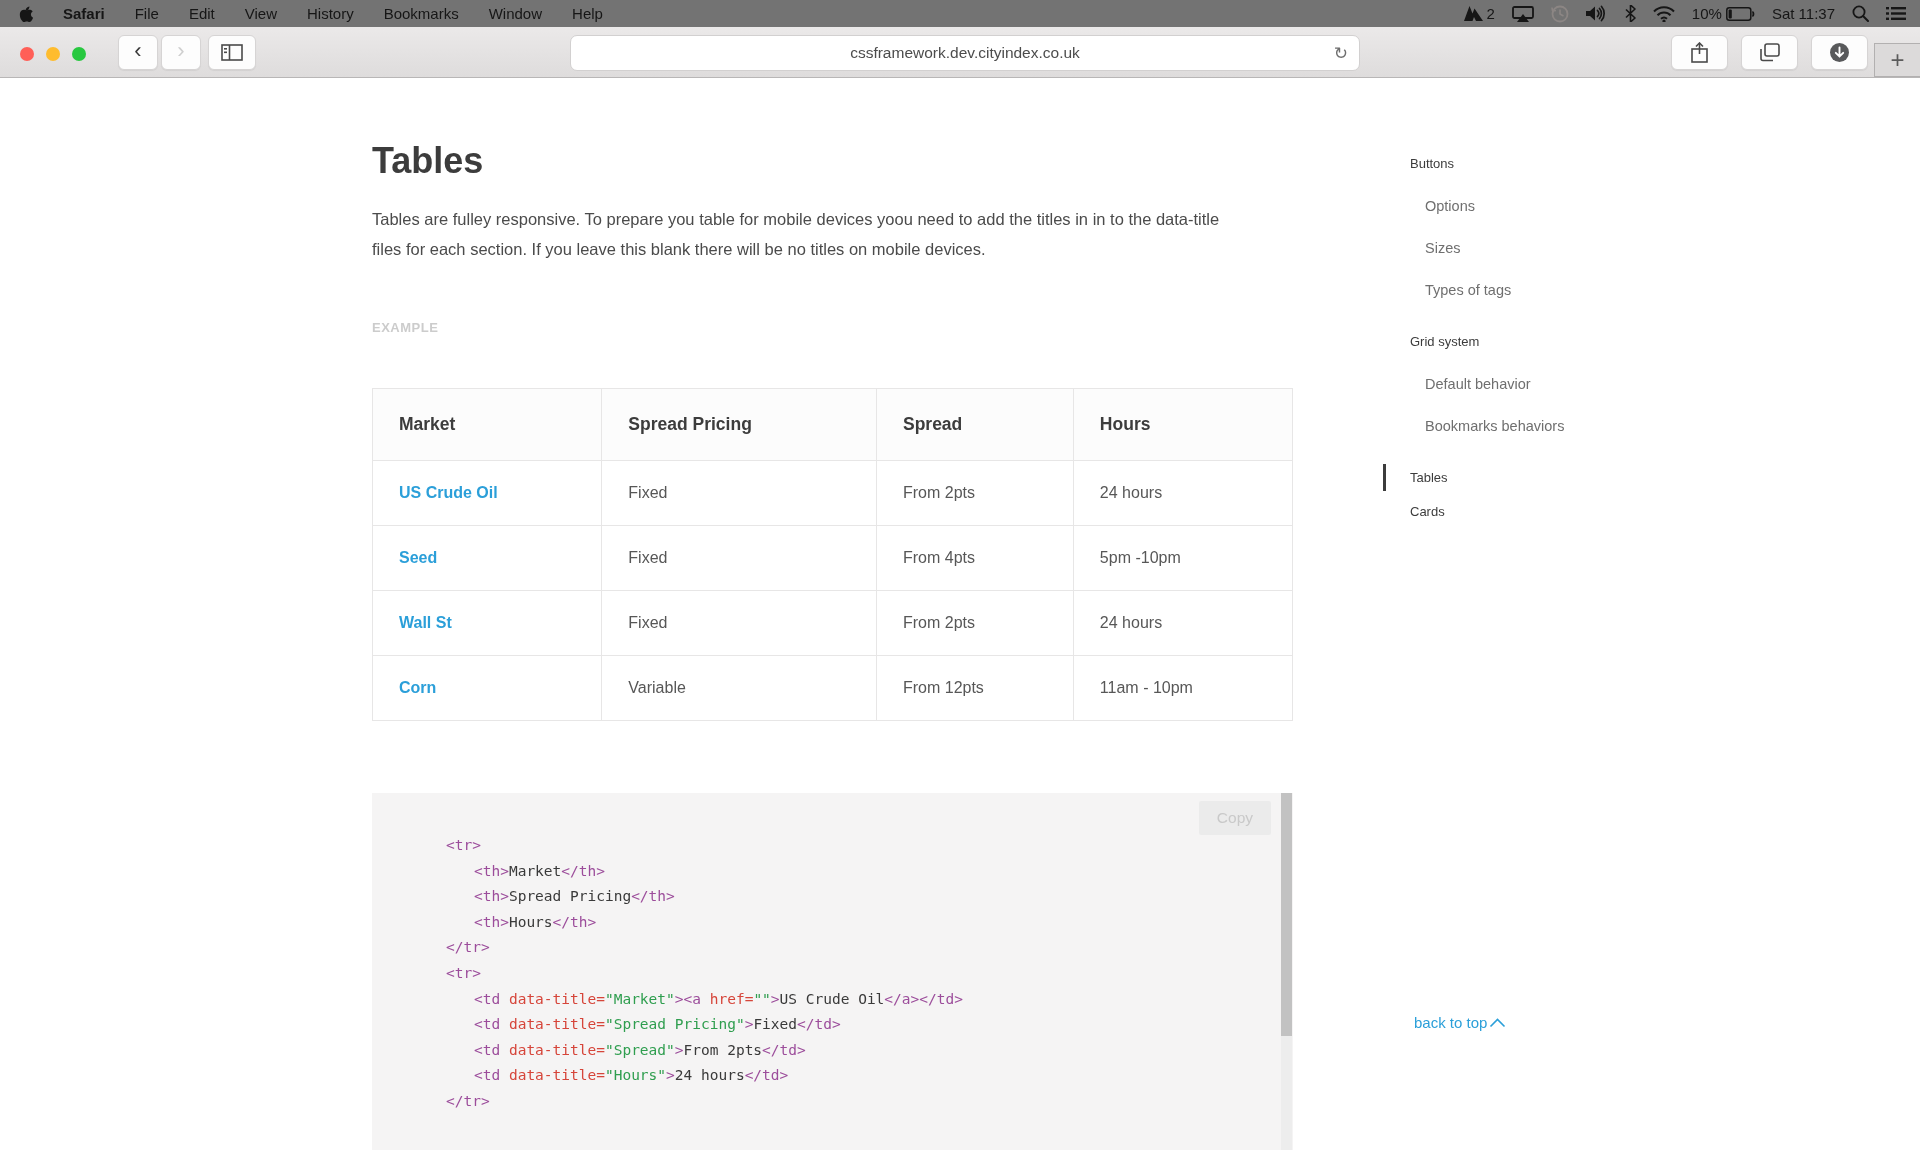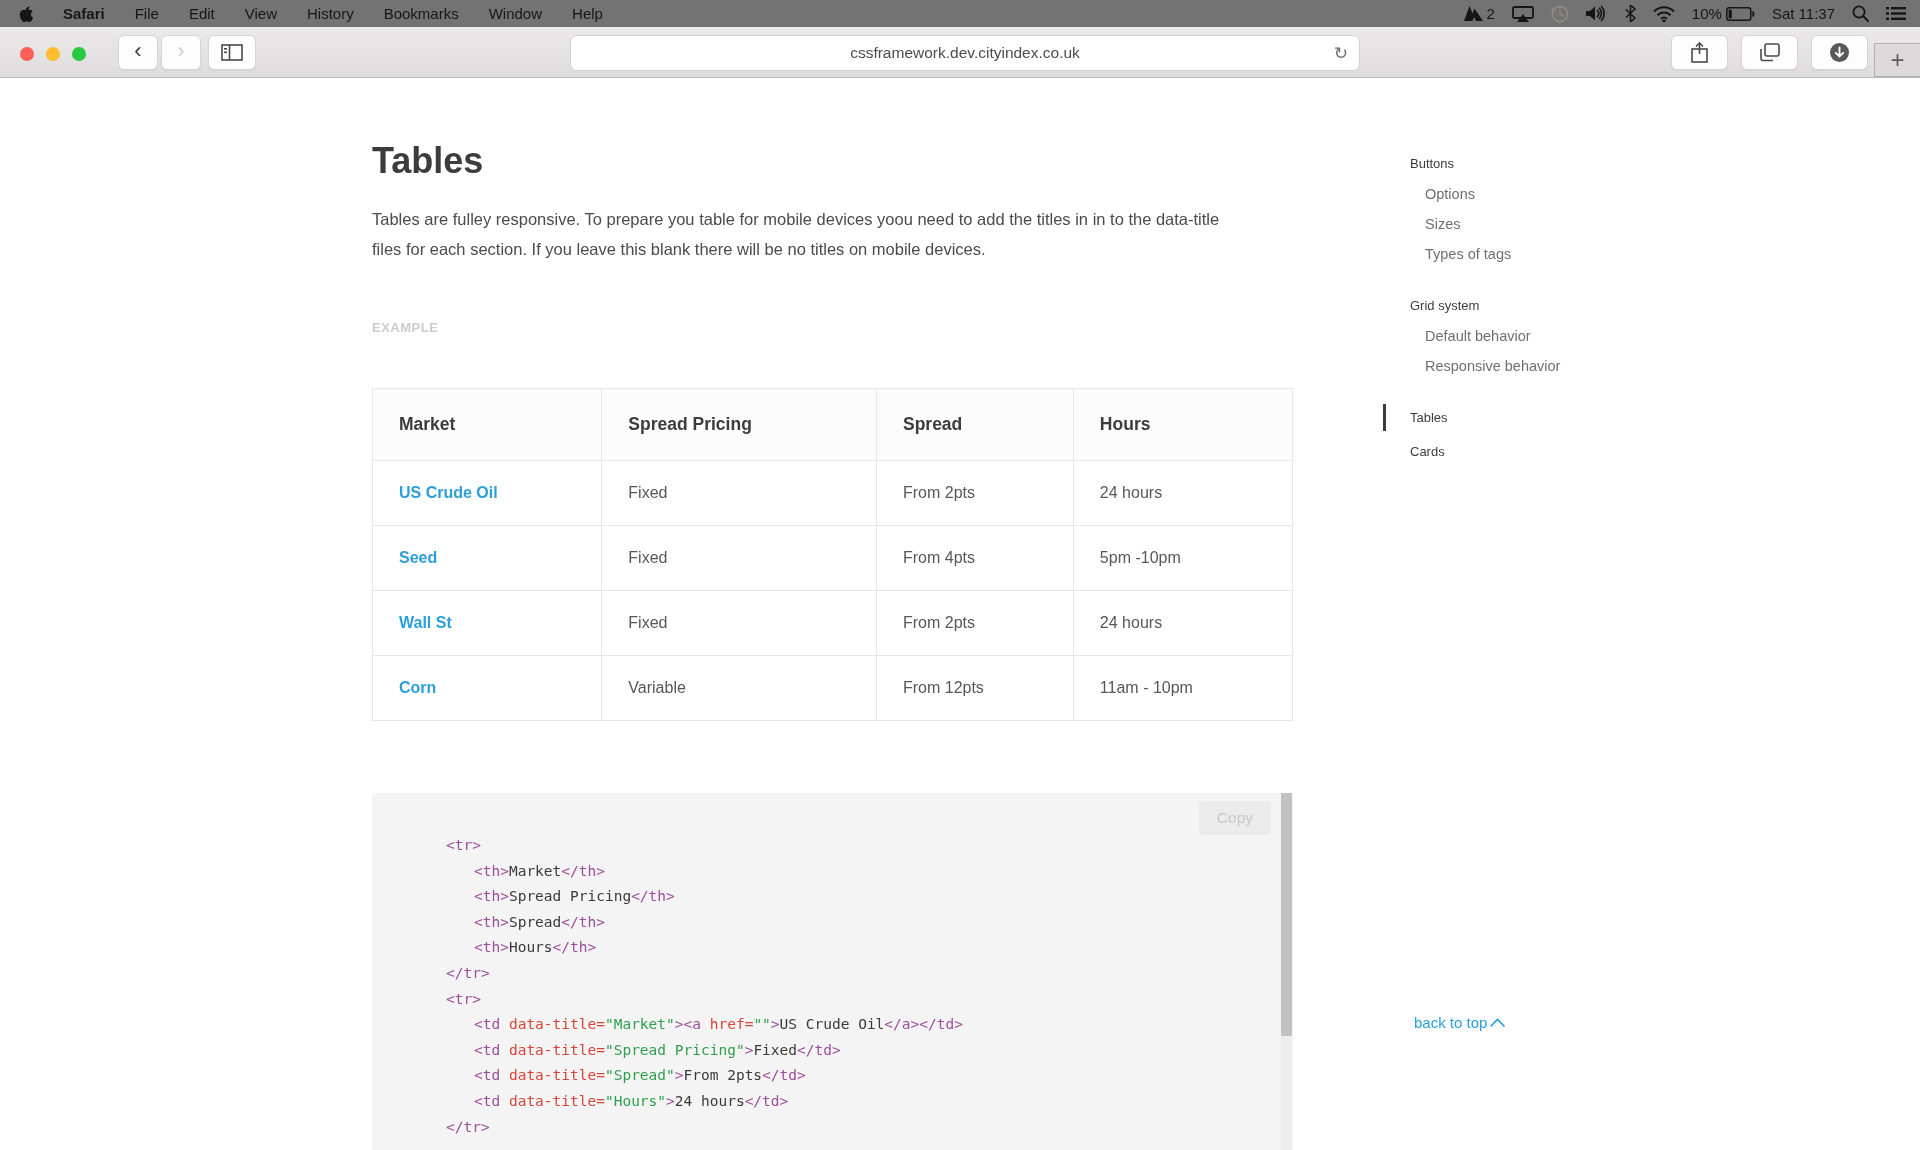--- a/index.html
+++ b/index.html
@@ -74,21 +74,21 @@
   .ct { color:#9c4d9b; } .ca { color:#d6453a; } .cv { color:#2f9e4f; } .cx { color:#3a3a3a; }
 
   
   .sidenav { position:absolute; left:1383px; top:76px; width:270px; }
   .nav-section { position:relative; font-size:13px; color:#3c3c3c; padding-left:27px;
     margin-top:33px; line-height:19px; cursor:default; }
   .nav-section:first-child { margin-top:0; }
   .nav-section + .nav-section { margin-top:15px; }
   .nav-section.active::before { content:""; position:absolute; left:0; top:-4px;
     width:3px; height:27px; background:#3c3c3c; }
-  .nav-item { font-size:14.5px; color:#6f6f6f; padding-left:42px; margin-top:12px; line-height:18px; }
+  .nav-item { font-size:14.5px; color:#6f6f6f; padding-left:42px; margin-top:24px; line-height:18px; }
   .back-to-top { position:absolute; left:1414px; top:936px; display:flex; align-items:center;
     gap:2px; font-size:15px; color:#2b9fd9; cursor:pointer; }
 </style>
 </head>
 <body>
 
 <div class="menubar">
   <div class="mb-left">
     <span class="apple">
       <svg width="15" height="18" viewBox="0 0 15 18" fill="#161616">
@@ -265,21 +265,20 @@
           <td>11am - 10pm</td>
         </tr>
       </tbody>
   </table>
 
   <div class="codeblock">
     <div class="code-lines">
         <div class="code-line ind2"><span class="ct">&lt;tr&gt;</span></div>
         <div class="code-line ind3"><span class="ct">&lt;th&gt;</span><span class="cx">Market</span><span class="ct">&lt;/th&gt;</span></div>
         <div class="code-line ind3"><span class="ct">&lt;th&gt;</span><span class="cx">Spread Pricing</span><span class="ct">&lt;/th&gt;</span></div>
-        <div class="code-line ind3"><span class="ct">&lt;th&gt;</span><span class="cx">Spread</span><span class="ct">&lt;/th&gt;</span></div>
         <div class="code-line ind3"><span class="ct">&lt;th&gt;</span><span class="cx">Hours</span><span class="ct">&lt;/th&gt;</span></div>
         <div class="code-line ind2"><span class="ct">&lt;/tr&gt;</span></div>
         <div class="code-line ind2"><span class="ct">&lt;tr&gt;</span></div>
         <div class="code-line ind3"><span class="ct">&lt;td </span><span class="ca">data-title=</span><span class="cv">"Market"</span><span class="ct">&gt;&lt;a </span><span class="ca">href=</span><span class="cv">""</span><span class="ct">&gt;</span><span class="cx">US Crude Oil</span><span class="ct">&lt;/a&gt;&lt;/td&gt;</span></div>
         <div class="code-line ind3"><span class="ct">&lt;td </span><span class="ca">data-title=</span><span class="cv">"Spread Pricing"</span><span class="ct">&gt;</span><span class="cx">Fixed</span><span class="ct">&lt;/td&gt;</span></div>
         <div class="code-line ind3"><span class="ct">&lt;td </span><span class="ca">data-title=</span><span class="cv">"Spread"</span><span class="ct">&gt;</span><span class="cx">From 2pts</span><span class="ct">&lt;/td&gt;</span></div>
         <div class="code-line ind3"><span class="ct">&lt;td </span><span class="ca">data-title=</span><span class="cv">"Hours"</span><span class="ct">&gt;</span><span class="cx">24 hours</span><span class="ct">&lt;/td&gt;</span></div>
         <div class="code-line ind2"><span class="ct">&lt;/tr&gt;</span></div>
       </div>
     <button class="copy-btn">Copy</button>
@@ -288,21 +287,21 @@
     </div>
   </div>
 
   <nav class="sidenav">
       <div class="nav-section">Buttons</div>
       <div class="nav-item">Options</div>
       <div class="nav-item">Sizes</div>
       <div class="nav-item">Types of tags</div>
       <div class="nav-section">Grid system</div>
       <div class="nav-item">Default behavior</div>
-      <div class="nav-item">Responsive behavior</div>
+      <div class="nav-item">Bookmarks behaviors</div>
       <div class="nav-section active">Tables</div>
       <div class="nav-section">Cards</div>
     </nav>
 
   <div class="back-to-top">
     <span>back to top</span>
     <svg width="17" height="10" viewBox="0 0 17 10">
       <path d="M1.5 8.5 L8.5 1.5 L15.5 8.5" fill="none" stroke="#2b9fd9" stroke-width="1.6"></path>
     </svg>
   </div>

